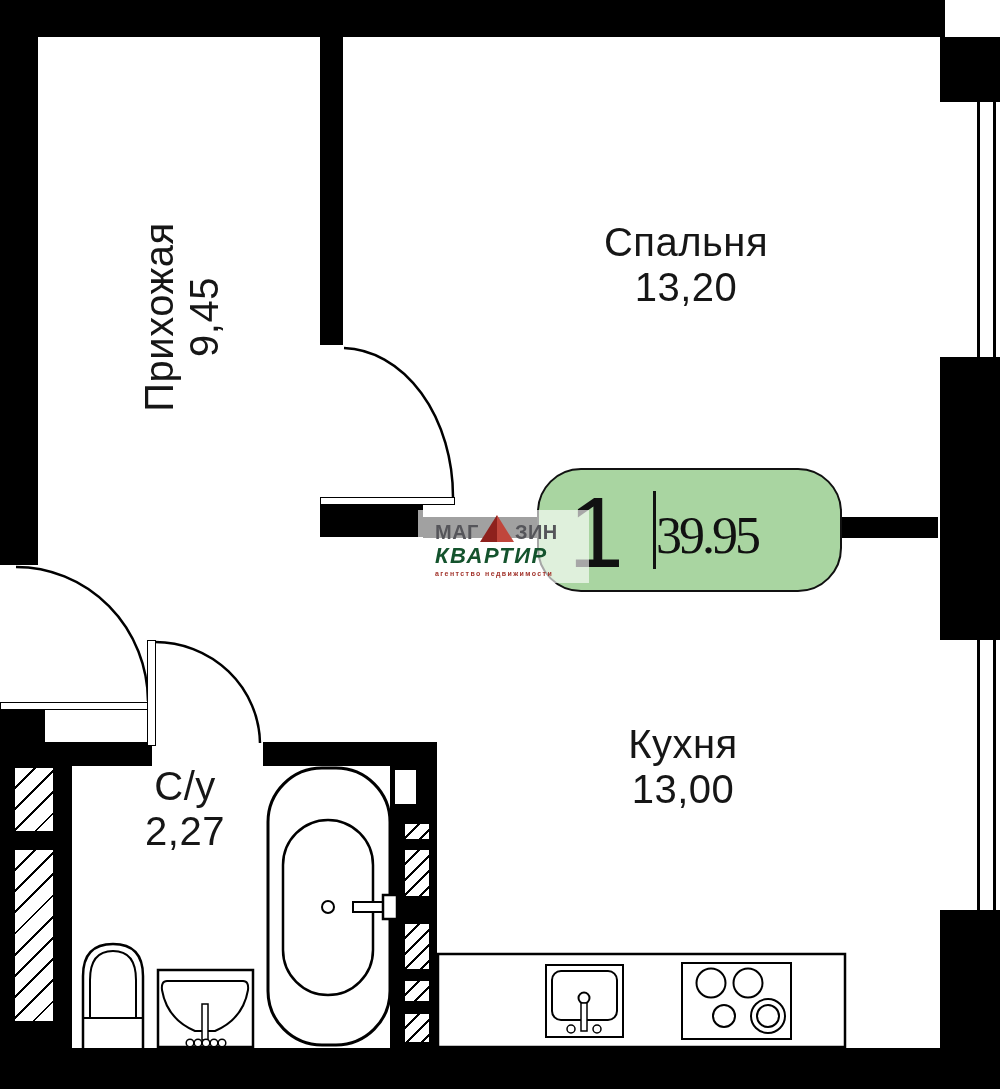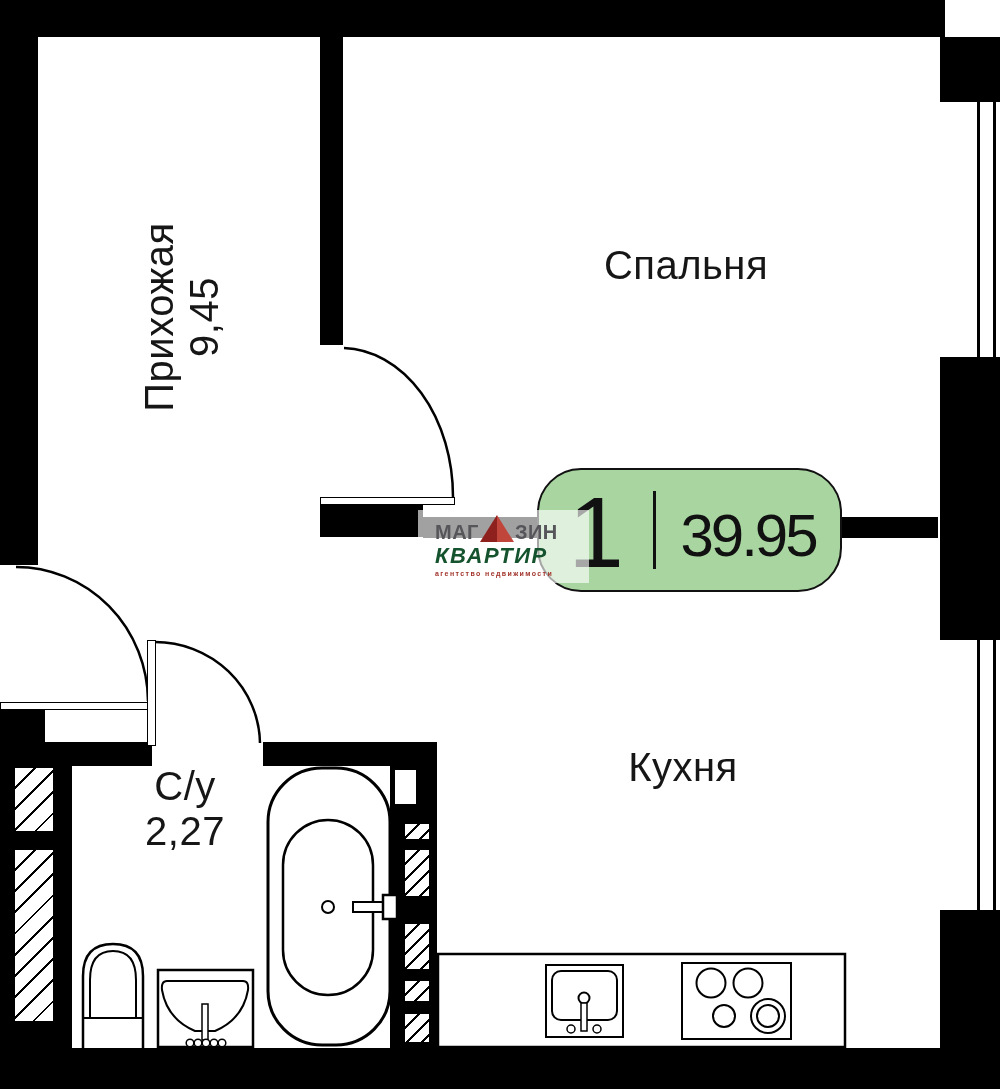--- a/index.html
+++ b/index.html
@@ -14,21 +14,21 @@
   .leaf{position:absolute;box-sizing:border-box;background:#fff;border:1.5px solid #000;z-index:4;}
   #fixtures{position:absolute;left:0;top:0;z-index:3;}
   .rlabel{position:absolute;color:#161616;font-size:40px;line-height:45px;text-align:center;
           white-space:nowrap;z-index:2;letter-spacing:0.5px;}
   .rlabel .area{display:block;}
   #badge{position:absolute;left:537px;top:468px;width:305px;height:124px;box-sizing:border-box;
          border:2.5px solid #111;border-radius:44px;z-index:6;display:grid;
          grid-template-columns:114px 3px 1fr;align-items:center;color:#111;}
   #badge .rooms{font-size:100px;line-height:1;text-align:center;transform:translateY(2px);}
   #badge .vdiv{width:3px;height:78px;background:#111;}
-  #badge .area{font-size:60px;line-height:1;letter-spacing:-3px;text-align:center;transform:translateY(6px);}
+  #badge .area{font-size:52px;line-height:1;letter-spacing:-3px;transform:translateY(6px);font-family:Liberation Serif, serif;}
   #logo{position:absolute;left:418px;top:510px;width:154px;height:73px;z-index:7;
         background:rgba(255,255,255,0.63);padding-left:17px;box-sizing:content-box;}
   #logo .l1{display:flex;align-items:flex-end;margin-top:12px;height:20px;}
   #logo .l1 span{font-size:20px;font-weight:bold;line-height:1;color:#55555a;letter-spacing:0.5px;}
   #logo .l1 svg{margin:0 1px;display:block;}
   #logo .l2{font-size:22px;font-weight:bold;line-height:1;color:#14532d;letter-spacing:1.5px;margin-top:3px;font-style:italic;}
   #logo .l3{font-size:7px;font-weight:bold;color:#a2342c;letter-spacing:1.4px;margin-top:3px;white-space:nowrap;}
 </style>
 </head>
 <body>
@@ -124,24 +124,26 @@
     </g>
   </svg>
 
   <div class="rlabel" style="left:182px;top:317px;transform:translate(-50%,-50%) rotate(-90deg);">
     <span>Прихожая</span>
     <span class="area">9,45</span>
   </div>
 
   <div class="rlabel" style="left:686px;top:265px;transform:translate(-50%,-50%);">
     <span>Спальня</span>
+    <span class="area">13,20</span>
   </div>
 
   <div class="rlabel" style="left:683px;top:767px;transform:translate(-50%,-50%);">
     <span>Кухня</span>
+    <span class="area">13,00</span>
   </div>
 
   <div class="rlabel" style="left:185px;top:809px;transform:translate(-50%,-50%);">
     <span>С/у</span>
     <span class="area">2,27</span>
   </div>
 
   <div id="badge" style="background-color: rgb(169, 213, 161);">
     <div class="rooms">1</div>
     <div class="vdiv"></div>

